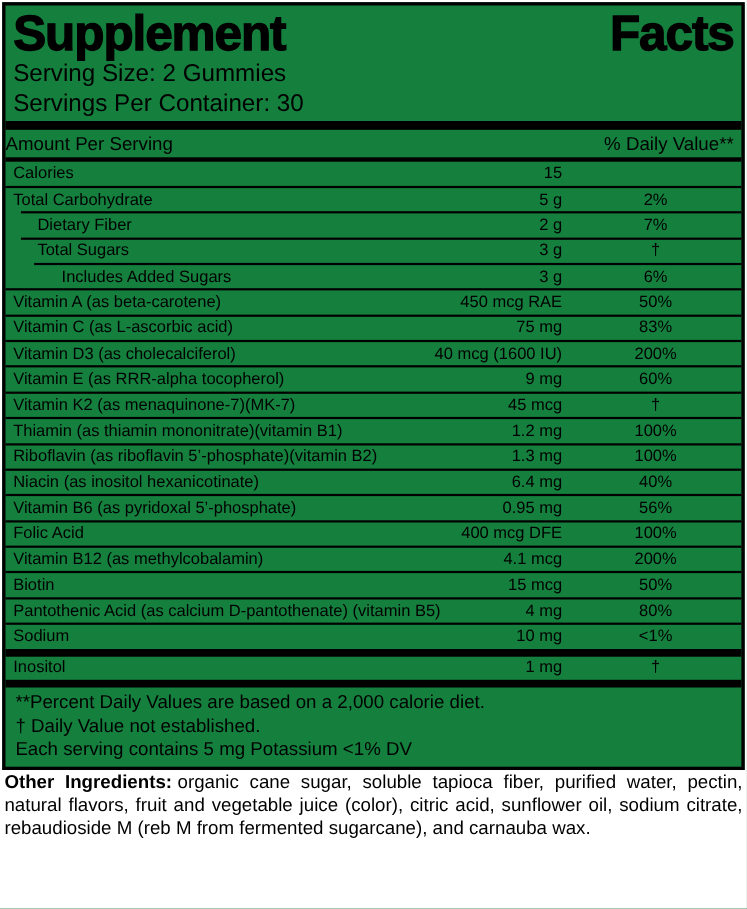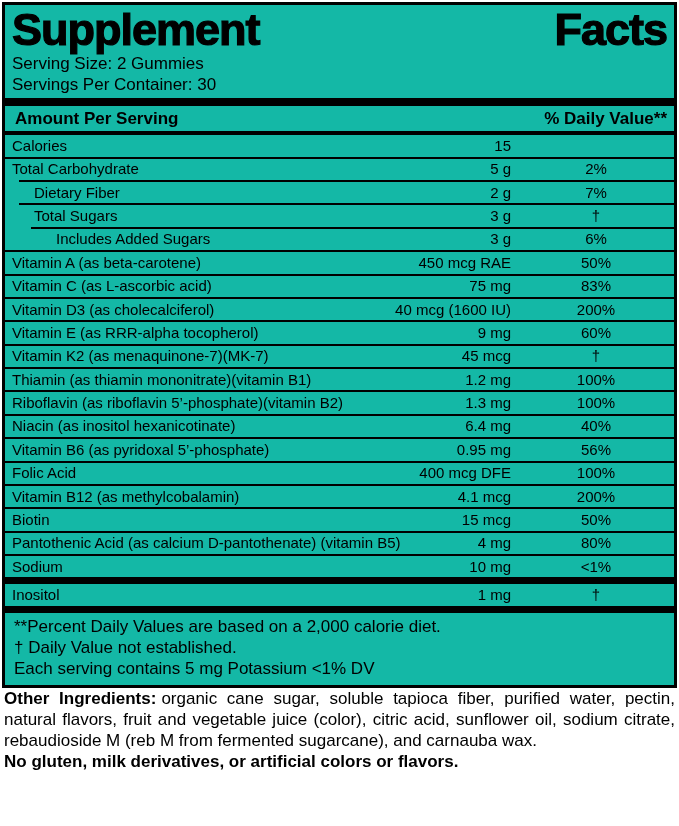--- a/index.html
+++ b/index.html
@@ -10,55 +10,55 @@
     background: #ffffff;
     color: #000000;
     font-family: "Liberation Sans", sans-serif;
     overflow: hidden;
   }
   .page { width: 679px; }
 
   .facts-box {
     margin: 2px 2px 0 2px;
     border: 3px solid #000;
-    background: #14b8a6;
+    background: #15803d;
   }
 
   .title {
     margin: 0;
     padding: 2px 7px 0 7px;
     font-size: 45px;
     line-height: 1.04;
     font-weight: bold;
     letter-spacing: -1px;
     -webkit-text-stroke: 1.2px #000;
     text-align: justify;
     text-align-last: justify;
     white-space: nowrap;
   }
 
   .serving-line {
     margin: 0;
     padding: 0 7px;
-    font-size: 17px;
+    font-size: 22px;
     line-height: 1.22;
   }
 
   .bar { background: #000; }
   .bar-thick  { height: 8px; margin-top: 3px; }
   .bar-medium { height: 4px; }
   .bar-heavy  { height: 7px; }
 
   .header-row {
     display: flex;
     justify-content: space-between;
     align-items: baseline;
-    padding: 3px 7px 2px 10px;
-    font-size: 17px;
-    font-weight: bold;
+    padding: 3px 7px 2px 0;
+    font-size: 17px;
+    font-weight: normal;
   }
 
   .row {
     display: grid;
     grid-template-columns: 1fr max-content 142px;
     align-items: baseline;
     padding: 1.7px 7px;
     font-size: 15px;
     line-height: 1.2;
   }
@@ -247,16 +247,15 @@
     <div class="footnotes" id="footnotes">
         <p>**Percent Daily Values are based on a 2,000 calorie diet.</p>
         <p>† Daily Value not established.</p>
         <p>Each serving contains 5 mg Potassium &lt;1% DV</p>
       </div>
 
   </div>
 
   <div class="other-section">
     <p class="other"><span class="lead">Other Ingredients:</span><span>organic cane sugar, soluble tapioca fiber, purified water, pectin, natural flavors, fruit and vegetable juice (color), citric acid, sunflower oil, sodium citrate, rebaudioside M (reb M from fermented sugarcane), and carnauba wax.</span></p>
-    <p class="allergen">No gluten, milk derivatives, or artificial colors or flavors.</p>
   </div>
 
 </div>
 
 </body></html>

